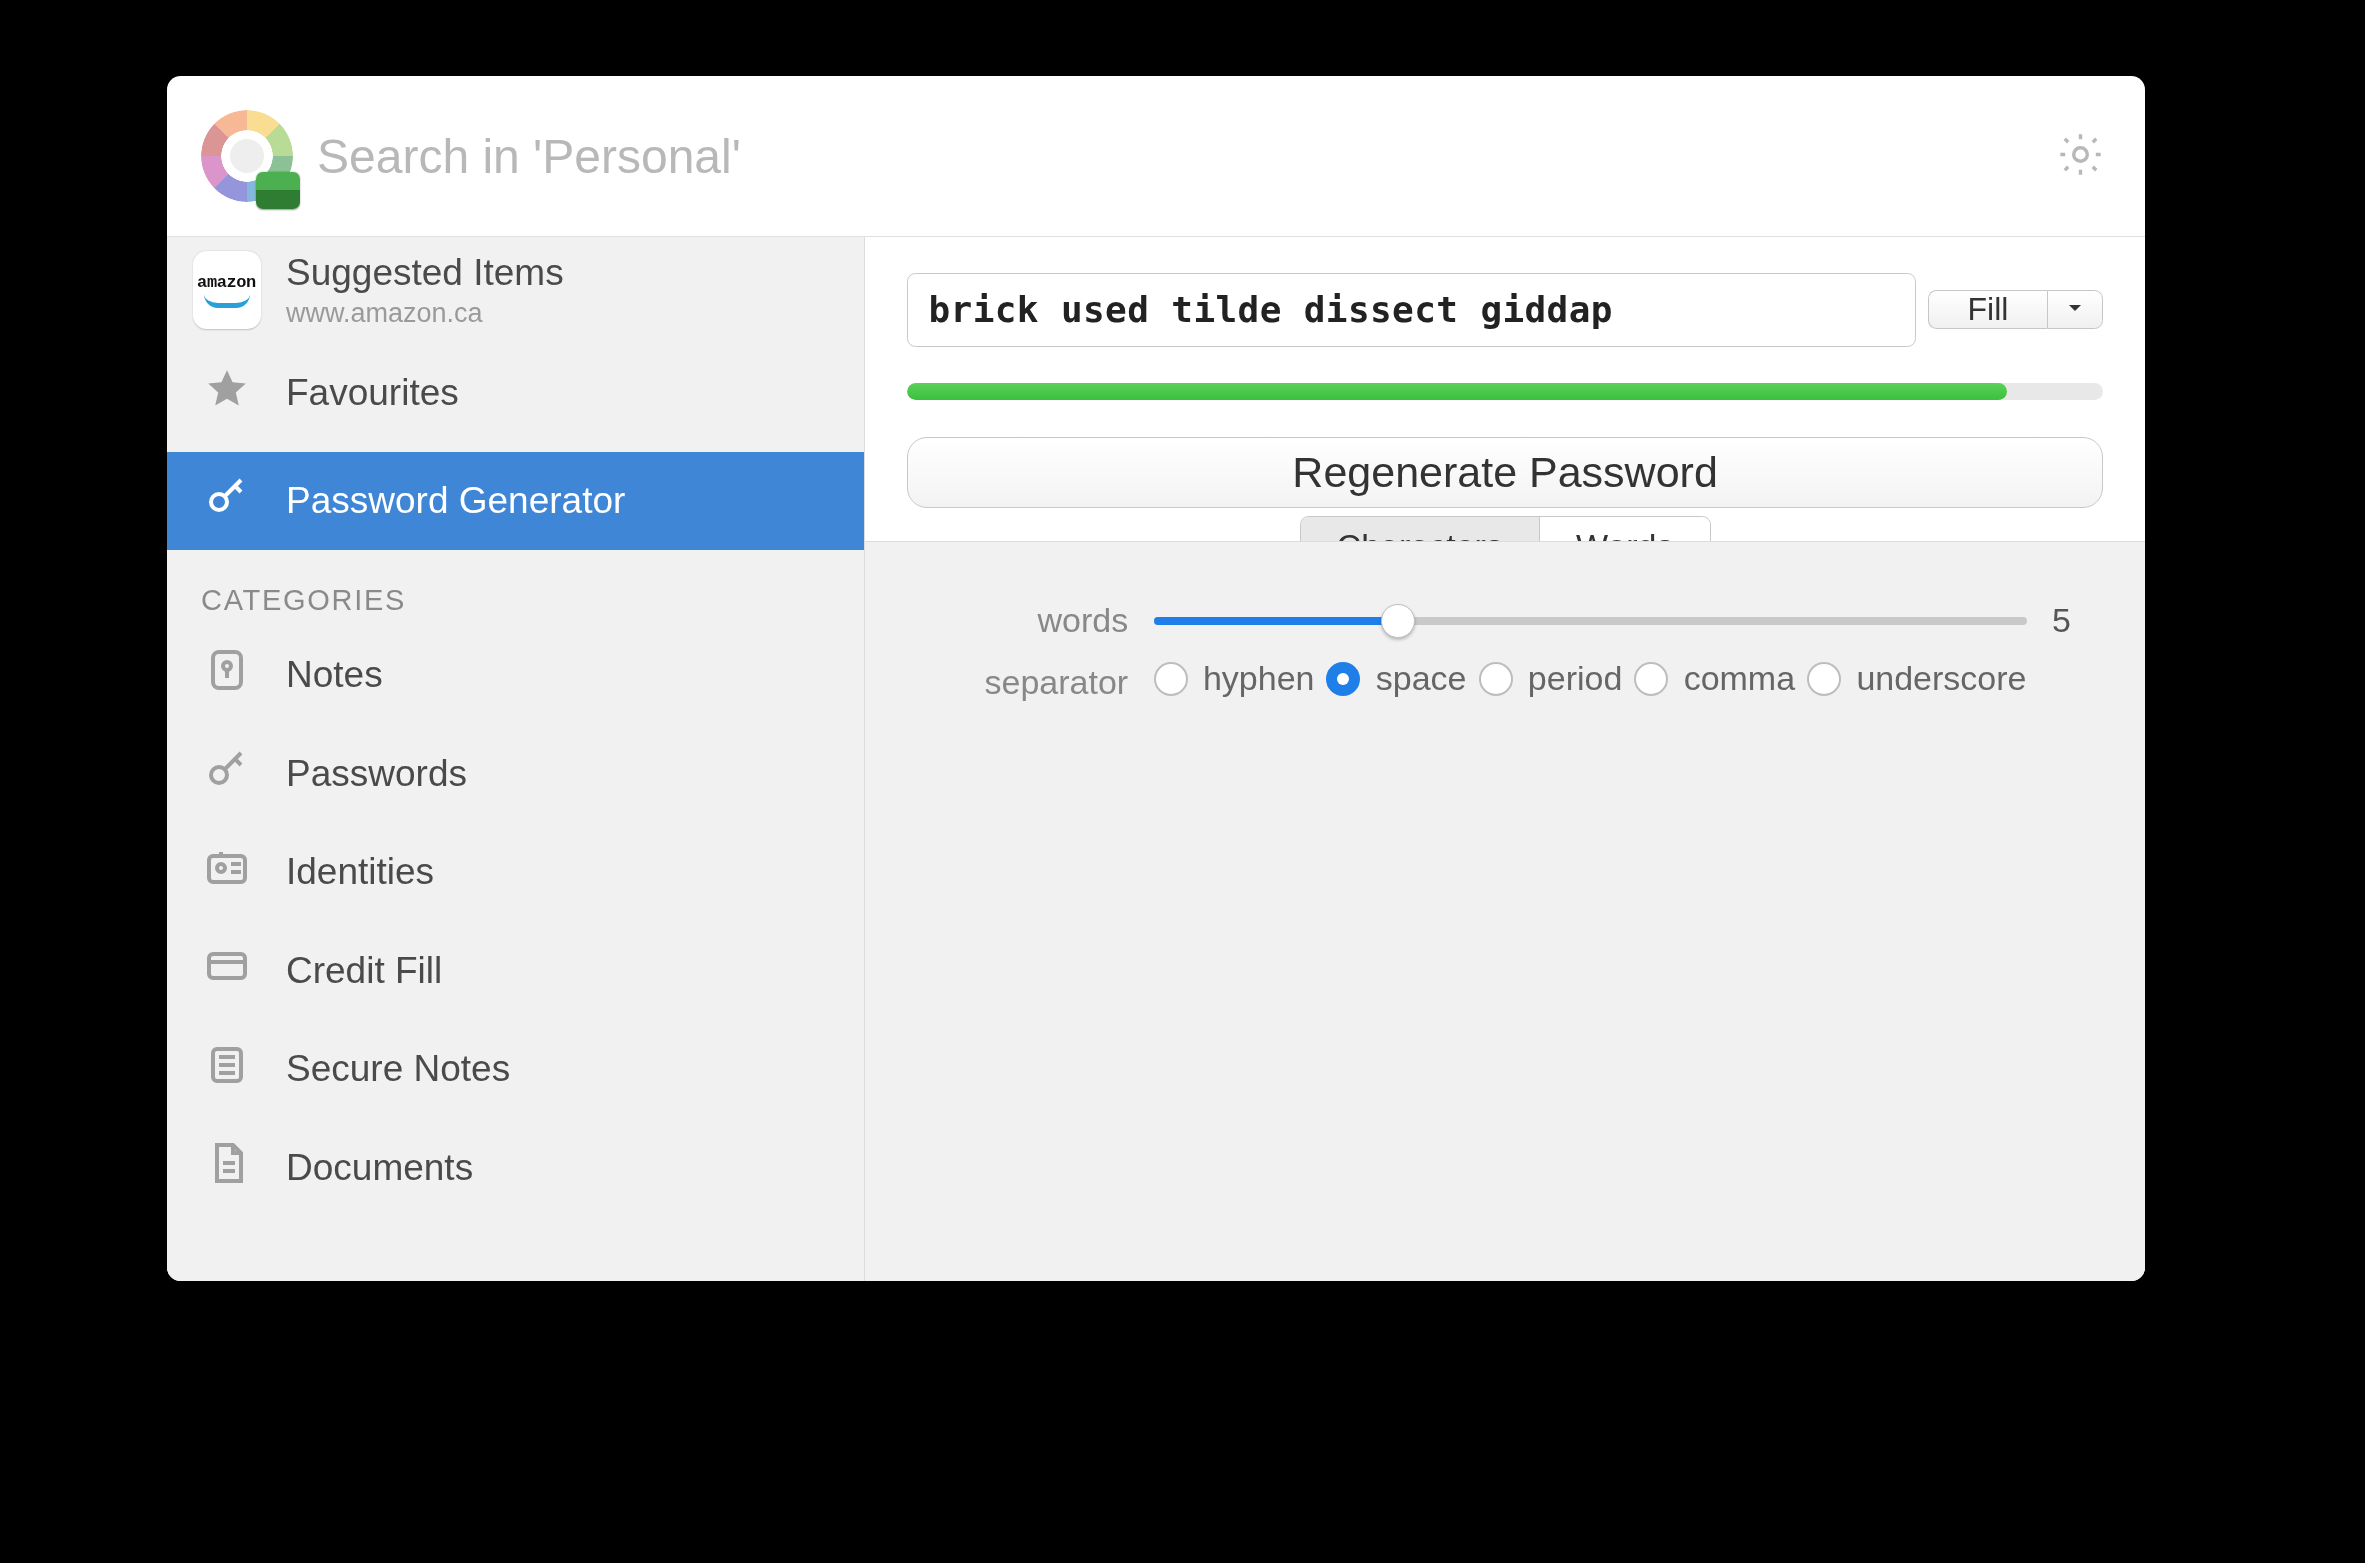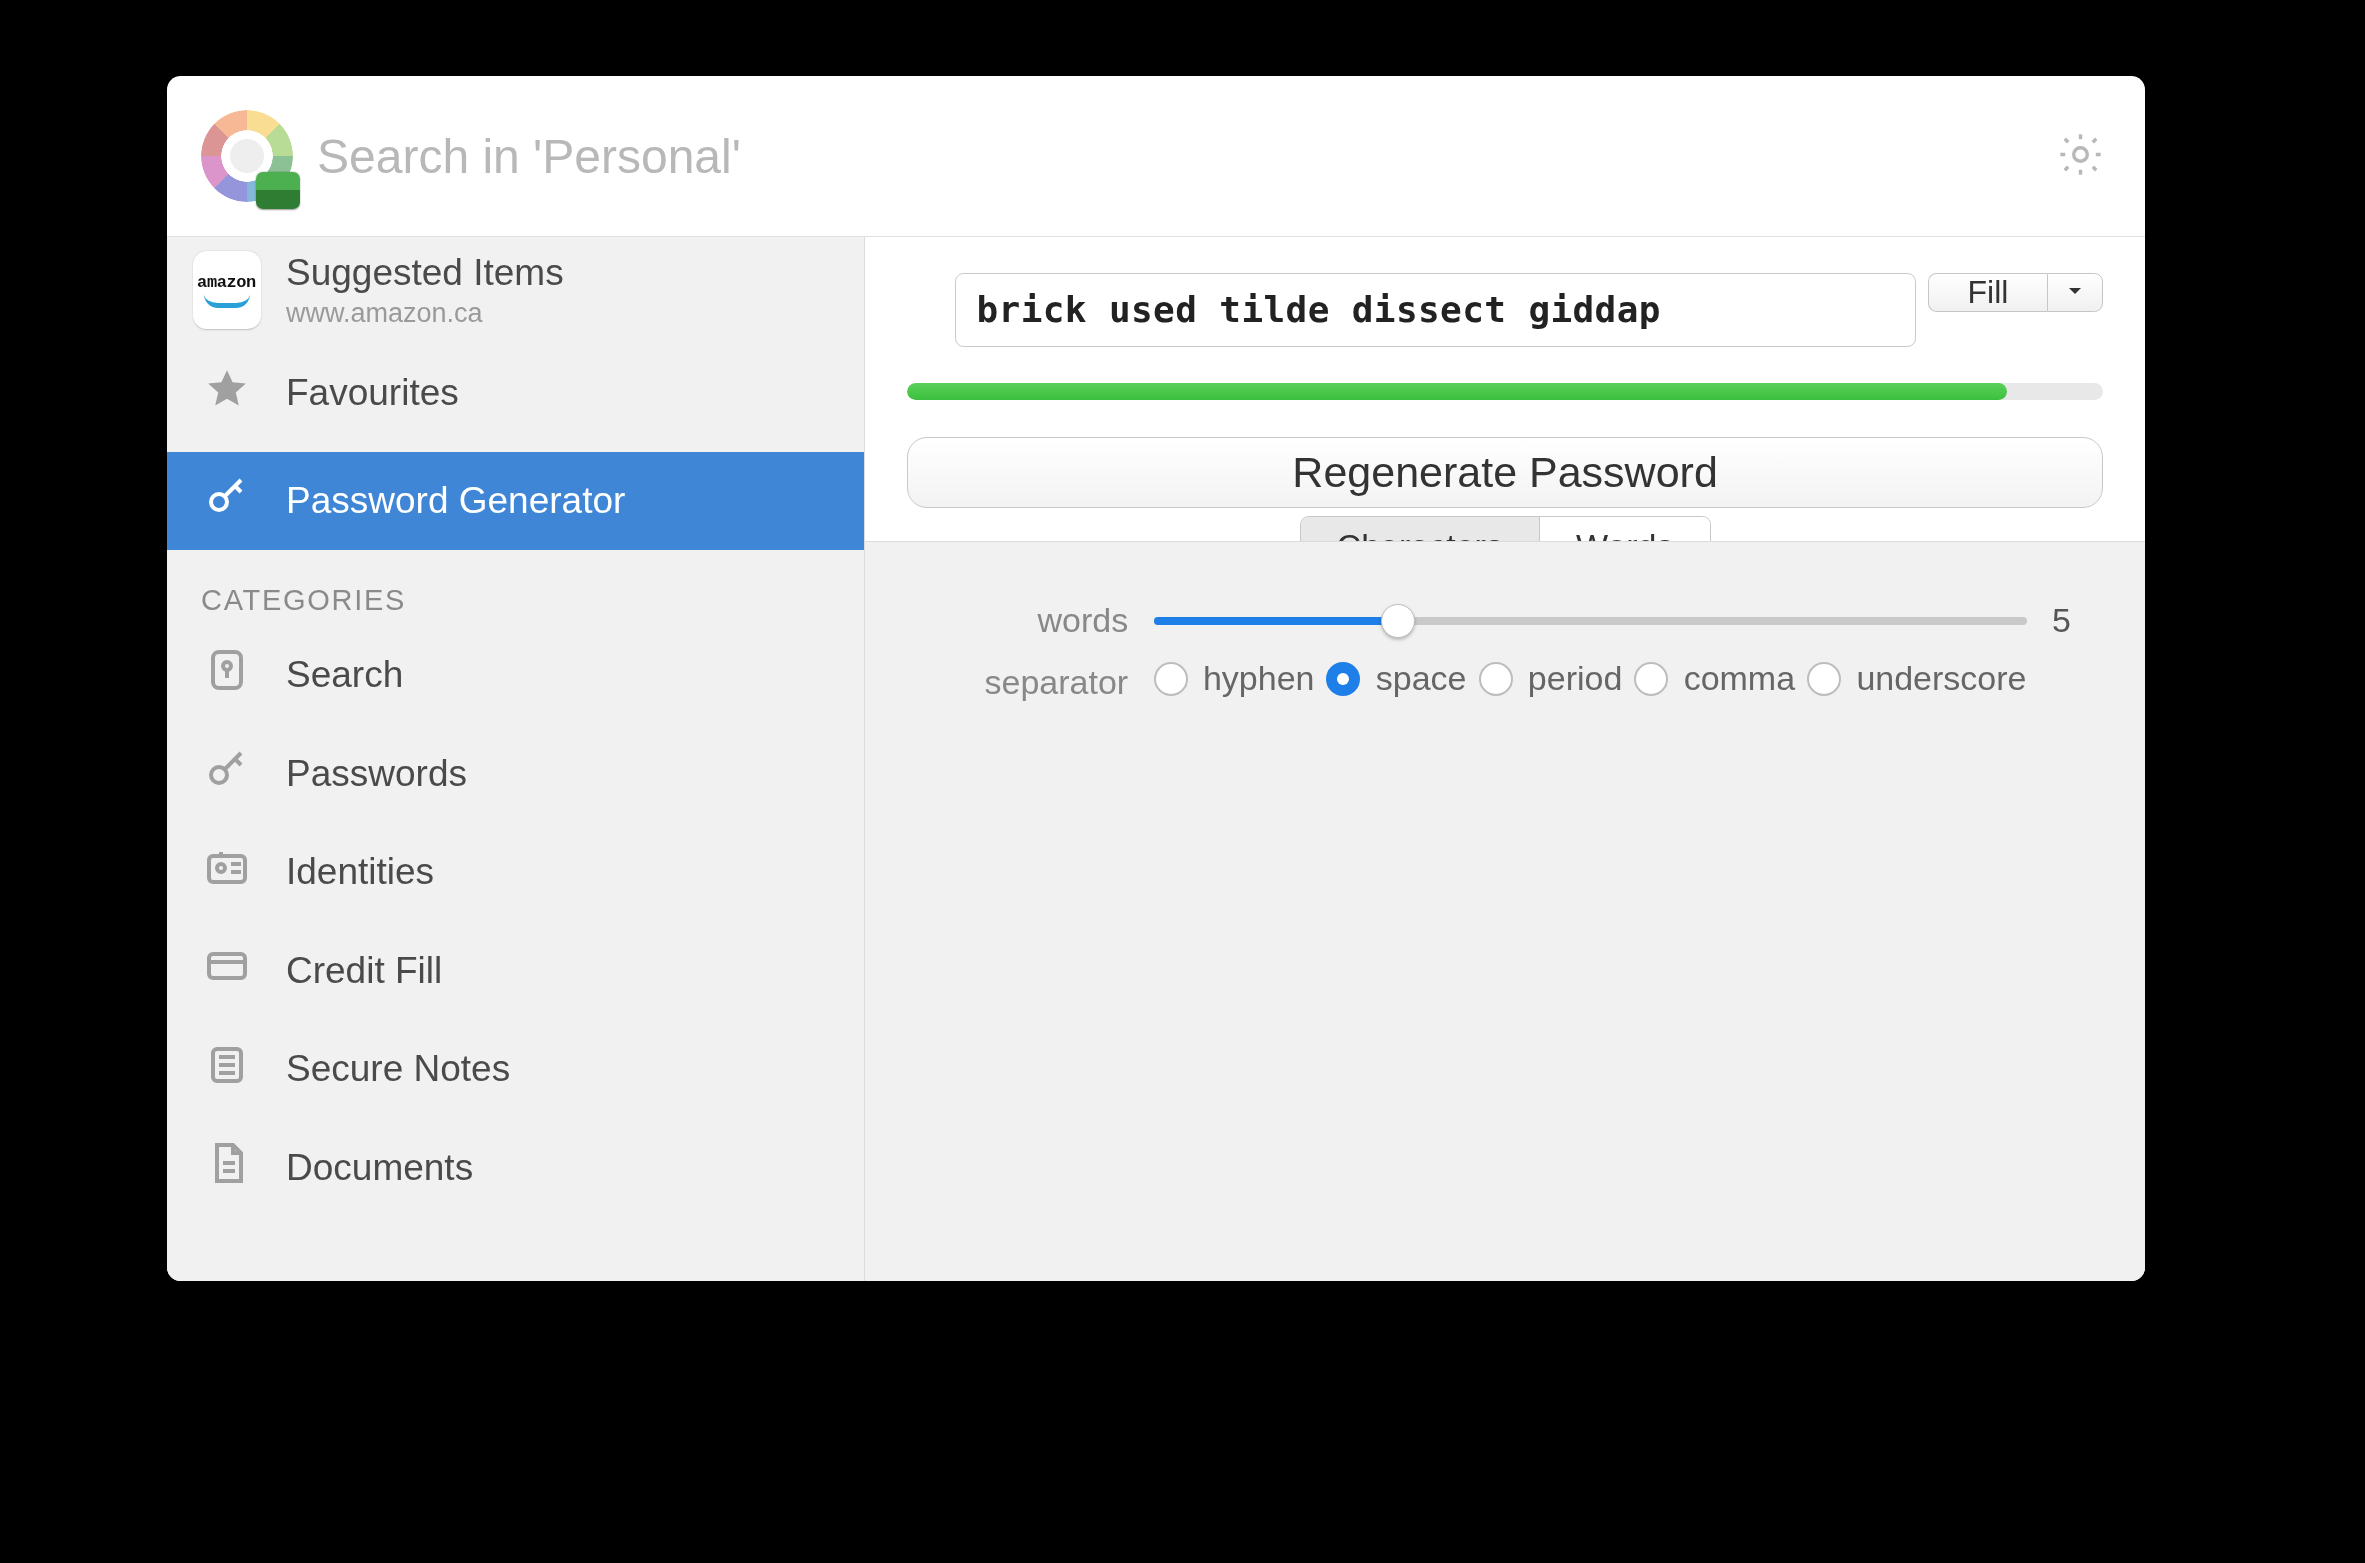--- a/index.html
+++ b/index.html
@@ -108,21 +108,21 @@
   }
   
   .main {
     flex: 1;
     display: flex; flex-direction: column;
   }
   .gen-top {
     padding: 36px 42px 0 42px;
   }
   .row-pw {
-    display: flex; gap: 12px; align-items: flex-start; margin-left: 48px;
+    display: flex; gap: 12px; align-items: center;
   }
   .pw-field {
     flex: 1;
     border: 1.7px solid #c8c8c8;
     border-radius: 8.5px;
     background: #fff;
     font-family: "Menlo","Consolas",monospace;
     font-size: 36px;
     font-weight: 700;
     color: #222;
@@ -284,21 +284,21 @@
         <div class="sb-item">
           <div class="icon-slot">
               <span>
             <svg viewBox="0 0 24 24" fill="none" stroke="currentColor" stroke-width="2">
                   <rect x="5" y="3" width="14" height="18" rx="3"></rect>
                   <circle cx="12" cy="10" r="2"></circle>
                   <path d="M12 12v4"></path>
                 </svg>
           </span>
             </div>
-          <span>Search</span>
+          <span>Notes</span>
         </div>
 
         <div class="sb-item">
           <div class="icon-slot">
               <span>
             <svg viewBox="0 0 24 24" fill="none" stroke="currentColor" stroke-width="2">
                   <circle cx="8" cy="15" r="4"></circle>
                   <path d="M11 12l8-8M16 7l3 3"></path>
                 </svg>
           </span>

